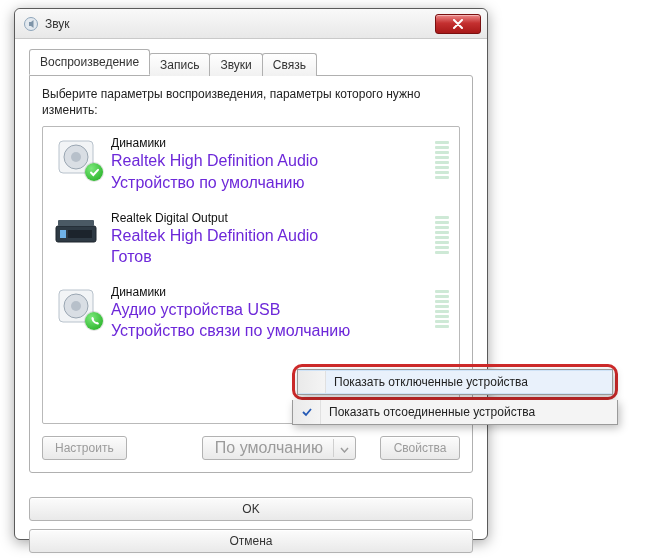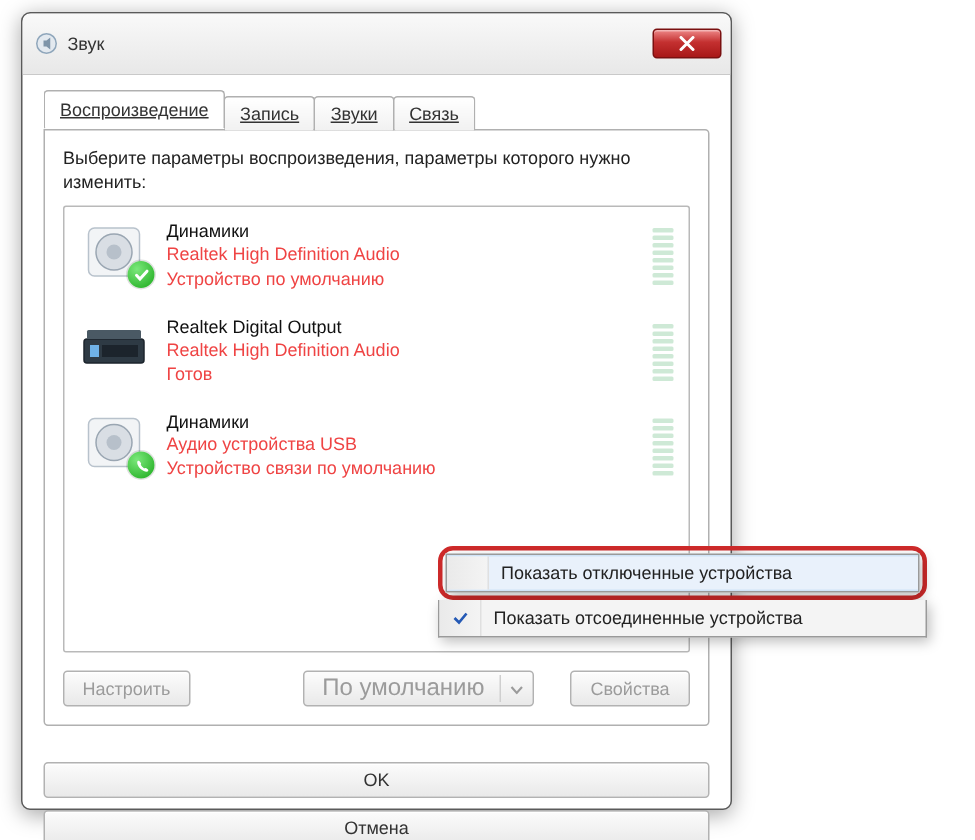--- a/index.html
+++ b/index.html
@@ -19,21 +19,21 @@
     top: 8px;
     width: 474px;
     height: 532px;
     background: #fff;
     border: 1px solid #5a5a5a;
     border-radius: 6px;
     box-shadow: 0 3px 14px rgba(0,0,0,.35);
     overflow: visible;
   }
   .titlebar {
-    height: 41px;
+    height: 30px;
     background: linear-gradient(#f9f9f9, #e8e8e8);
     border-bottom: 1px solid #c9c9c9;
     border-radius: 6px 6px 0 0;
     display: flex;
     align-items: center;
     padding: 0 6px 0 8px;
   }
   .titlebar .ticon {
     width: 16px; height: 16px; margin-right: 6px;
     display: flex; align-items: center; justify-content: center;
@@ -61,21 +61,20 @@
     padding: 4px 10px 4px 10px;
     border: 1px solid #b0b0b0;
     border-bottom: none;
     background: linear-gradient(#fff,#f1f1f1);
     border-radius: 3px 3px 0 0;
     margin-right: -1px;
     font-size: 12px;
     color: #333;
     position: relative;
     top: 1px;
-    text-decoration: underline;
   }
   .tab.active {
     background: #fff;
     border-bottom: 1px solid #fff;
     top: 0;
     z-index: 2;
     padding-top: 5px;
     padding-bottom: 5px;
   }
   .tabpanel {
@@ -104,21 +103,21 @@
   }
   .badge {
     position: absolute; right: -2px; bottom: -2px;
     width: 18px; height: 18px; border-radius: 50%;
     display:flex;align-items:center;justify-content:center;
     box-shadow: 0 0 0 1px rgba(0,0,0,.12);
   }
   .badge.green { background: radial-gradient(circle at 35% 30%, #7be87b, #1aa81a); }
   .dev-text { flex: 1; padding-top: 1px; }
   .dev-name { color: #111; font-size: 12px; }
-  .dev-sub { color: #ef4444; font-size: 12px; line-height: 1.35; }
+  .dev-sub { color: #6d28d9; font-size: 16px; line-height: 1.35; }
   .level {
     width: 14px; height: 42px; flex-shrink: 0; margin-top: 2px;
     display: flex; flex-direction: column-reverse; gap: 2px;
     opacity: .55;
   }
   .level i { display:block; height: 3px; background: #a7d8b5; border-radius: 1px; }
   .btnrow {
     display: flex; gap: 24px; margin-top: 12px;
   }
   .btnrow .spacer { flex: 1; }

